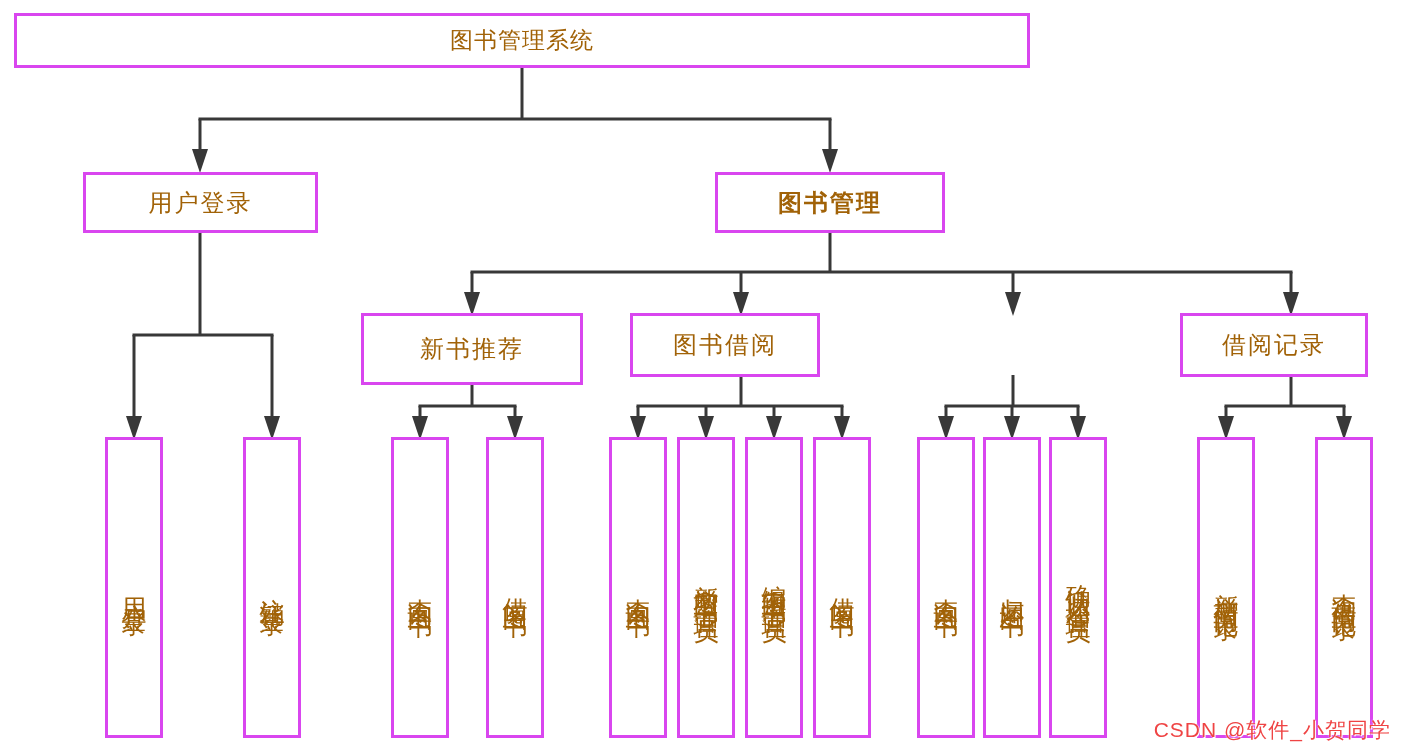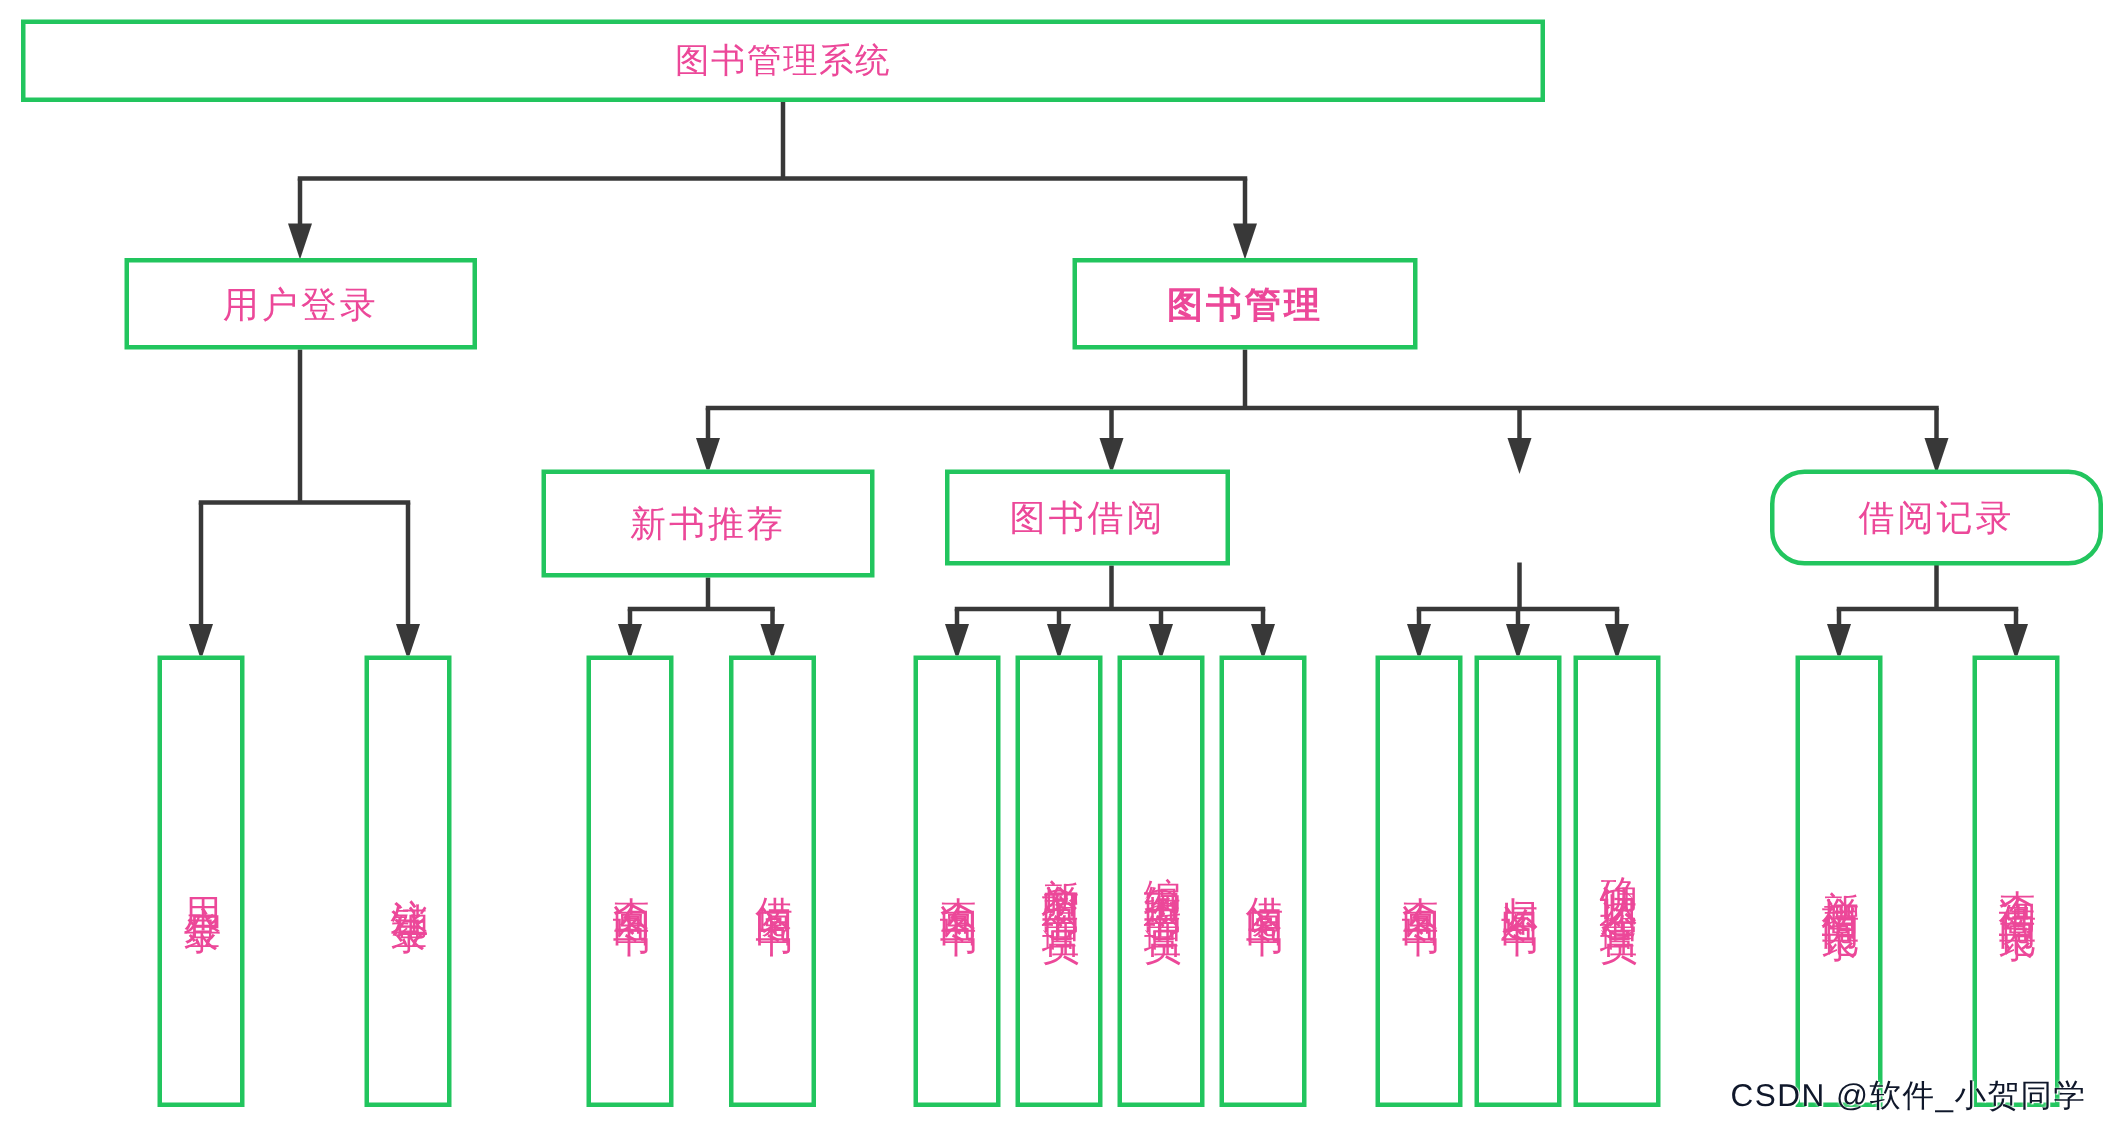--- a/index.html
+++ b/index.html
@@ -13,46 +13,46 @@
   }
   .connectors {
     position: absolute;
     left: 0; top: 0;
     width: 1405px; height: 747px;
   }
   .box {
     position: absolute;
     box-sizing: border-box;
     background: #ffffff;
-    border: 3px solid #22c55e;
+    border: 3px solid #d946ef;
     display: flex;
     align-items: center;
     justify-content: center;
-    color: #ec4899;
+    color: #a16207;
     font-size: 24px;
     letter-spacing: 2px;
     white-space: nowrap;
     z-index: 2;
   }
   .box.root-box { font-size: 23px; letter-spacing: 1px; }
   .box.leaf {
     writing-mode: vertical-rl;
     text-orientation: mixed;
     font-size: 25px;
     letter-spacing: 5px;
     white-space: normal;
     line-height: 1;
   }
   .watermark {
     position: absolute;
     right: 14px;
     bottom: 3px;
     font-size: 21px;
     letter-spacing: 1px;
-    color: #0f172a;
+    color: #ef4444;
     text-shadow: 0 0 2px #ffffff, 1px 1px 0 #ffffff;
     z-index: 5;
   }
 </style>
 </head>
 <body>
 
 <div class="stage">
 
   <svg class="connectors" viewBox="0 0 1405 747" xmlns="http://www.w3.org/2000/svg">
@@ -131,21 +131,21 @@
     </g>
   </svg>
 
   <div class="box root-box" style="left:14px; top:13px; width:1016px; height:55px;">图书管理系统</div>
 
   <div class="box" style="left:83px; top:172px; width:235px; height:61px;">用户登录</div>
   <div class="box" style="left:715px; top:172px; width:230px; height:61px;font-weight:bold;">图书管理</div>
 
   <div class="box" style="left:361px; top:313px; width:222px; height:72px;">新书推荐</div>
   <div class="box" style="left:630px; top:313px; width:190px; height:64px;">图书借阅</div>
-  <div class="box" style="left:1180px; top:313px; width:222px; height:64px;border-radius:23px;">借阅记录</div>
+  <div class="box" style="left:1180px; top:313px; width:188px; height:64px;">借阅记录</div>
 
   <div class="box leaf" style="left:105px; top:437px; width:58px; height:301px;">用户登录</div>
   <div class="box leaf" style="left:243px; top:437px; width:58px; height:301px;">注销登录</div>
 
   <div class="box leaf" style="left:391px; top:437px; width:58px; height:301px;">查询图书</div>
   <div class="box leaf" style="left:486px; top:437px; width:58px; height:301px;">借阅图书</div>
 
   <div class="box leaf" style="left:609px; top:437px; width:58px; height:301px;">查询图书</div>
   <div class="box leaf" style="left:677px; top:437px; width:58px; height:301px;">新增图书（管理员）</div>
   <div class="box leaf" style="left:745px; top:437px; width:58px; height:301px;">编辑图书（管理员）</div>

